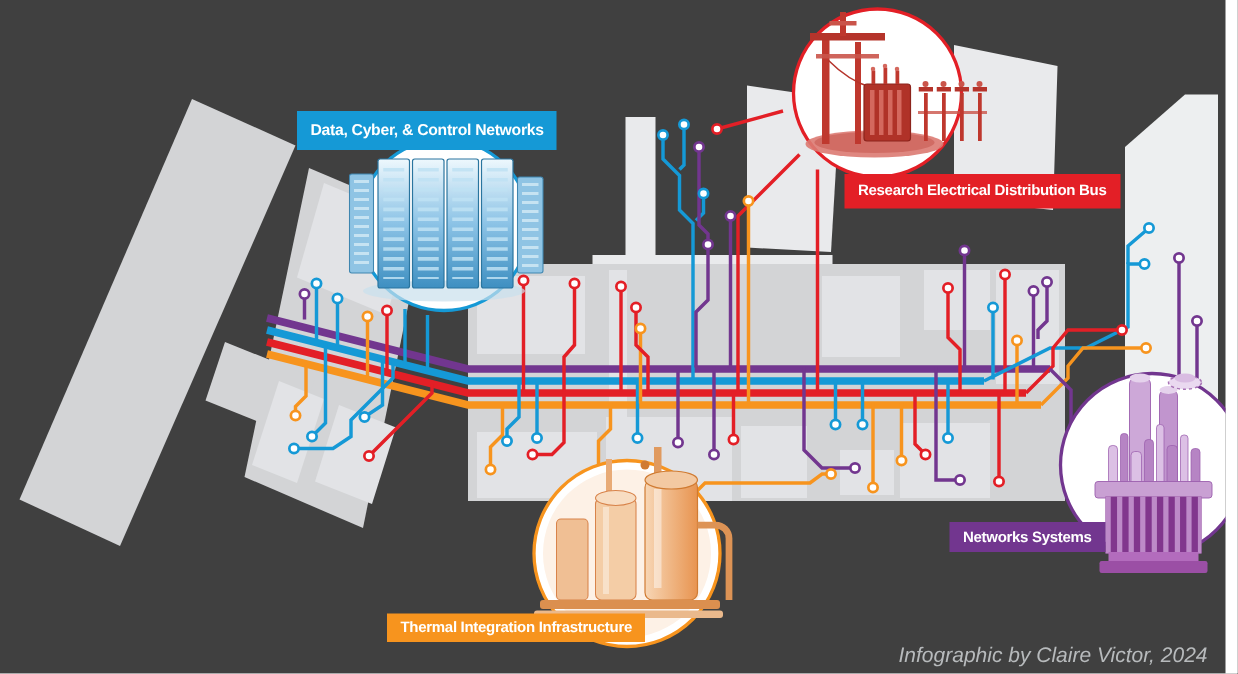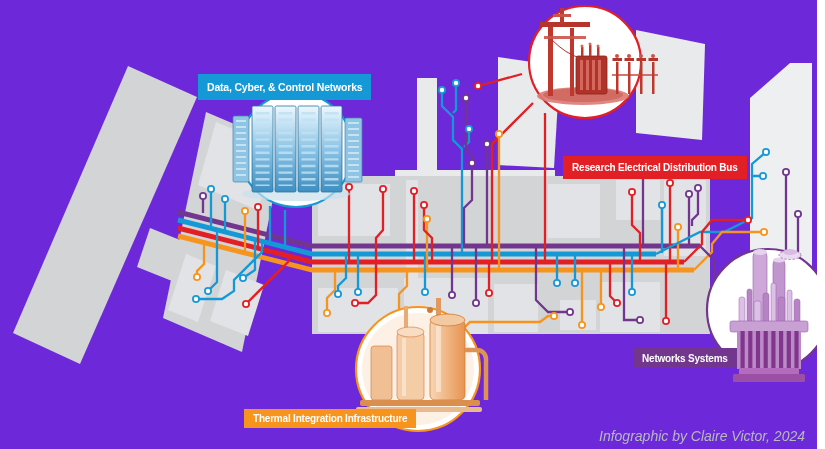--- a/index.html
+++ b/index.html
@@ -2,31 +2,31 @@
 <html style="--c-blue: #1599D6; --c-red: #E31F26; --c-orange: #F7941E; --c-purple: #72368F; --c-building: #D3D4D6; --c-building_light: #E2E3E6; --c-building_pale: #E9EAEC; --c-building_right: #EDEFF0; --c-credit_text: #B7BABC;"><head>
 <meta charset="utf-8">
 <style>
   :root{
     --c-blue:#1599D6; --c-red:#E31F26; --c-orange:#F7941E; --c-purple:#72368F;
     --c-building:#D3D4D6; --c-building_light:#E2E3E6; --c-building_pale:#E9EAEC;
     --c-building_right:#EDEFF0; --c-credit_text:#B7BABC;
   }
   html,body{margin:0;padding:0;background:#fff;}
   .stage{
-    position:relative; width:817px; height:449px; background:#6d28d9; overflow:hidden;
+    position:relative; width:817px; height:449px; background:#404040; overflow:hidden;
     font-family:"Liberation Sans", sans-serif;
   }
   .stage svg{position:absolute;left:0;top:0;}
   .label{
     position:absolute; color:#fff; font-weight:bold; white-space:nowrap;
     display:inline-flex; align-items:center; padding:0 9px; letter-spacing:-0.2px;
   }
   #label-data{left:198px; top:74px; height:26px; font-size:10.5px; background:var(--c-blue);}
-  #label-research{left:563px; top:116px; height:23px; font-size:10px; background:var(--c-red);margin-top:40px;}
-  #label-thermal{left:244px; top:409px; height:19px; font-size:10px; background:var(--c-orange);}
+  #label-research{left:563px; top:116px; height:23px; font-size:10px; background:var(--c-red);}
+  #label-thermal{left:258px; top:409px; height:19px; font-size:10px; background:var(--c-orange);}
   #label-hydrogen{left:633px; top:348px; height:20px; font-size:10px; background:var(--c-purple);}
   .credit{
     position:absolute; right:12px; top:428px; font-size:14px; font-style:italic;
     color:var(--c-credit_text);
   }
 </style>
 </head>
 <body>
 
 <div class="stage">

